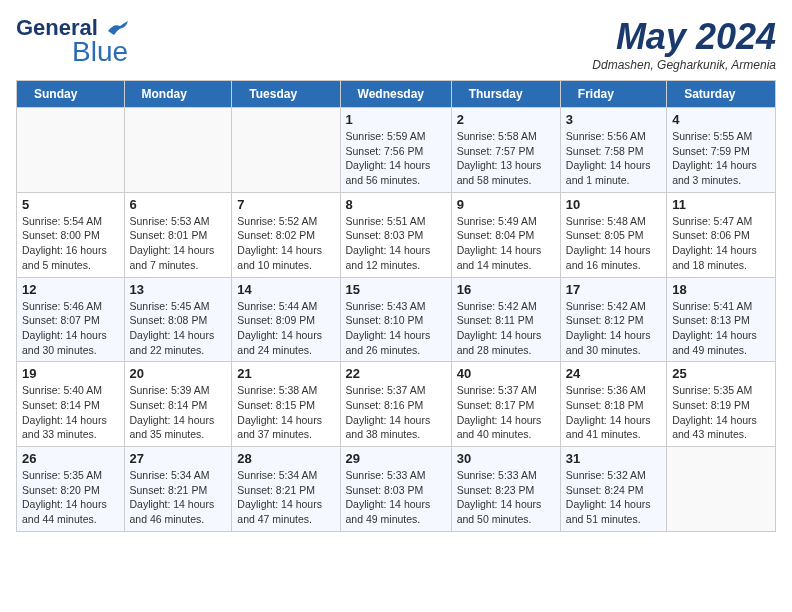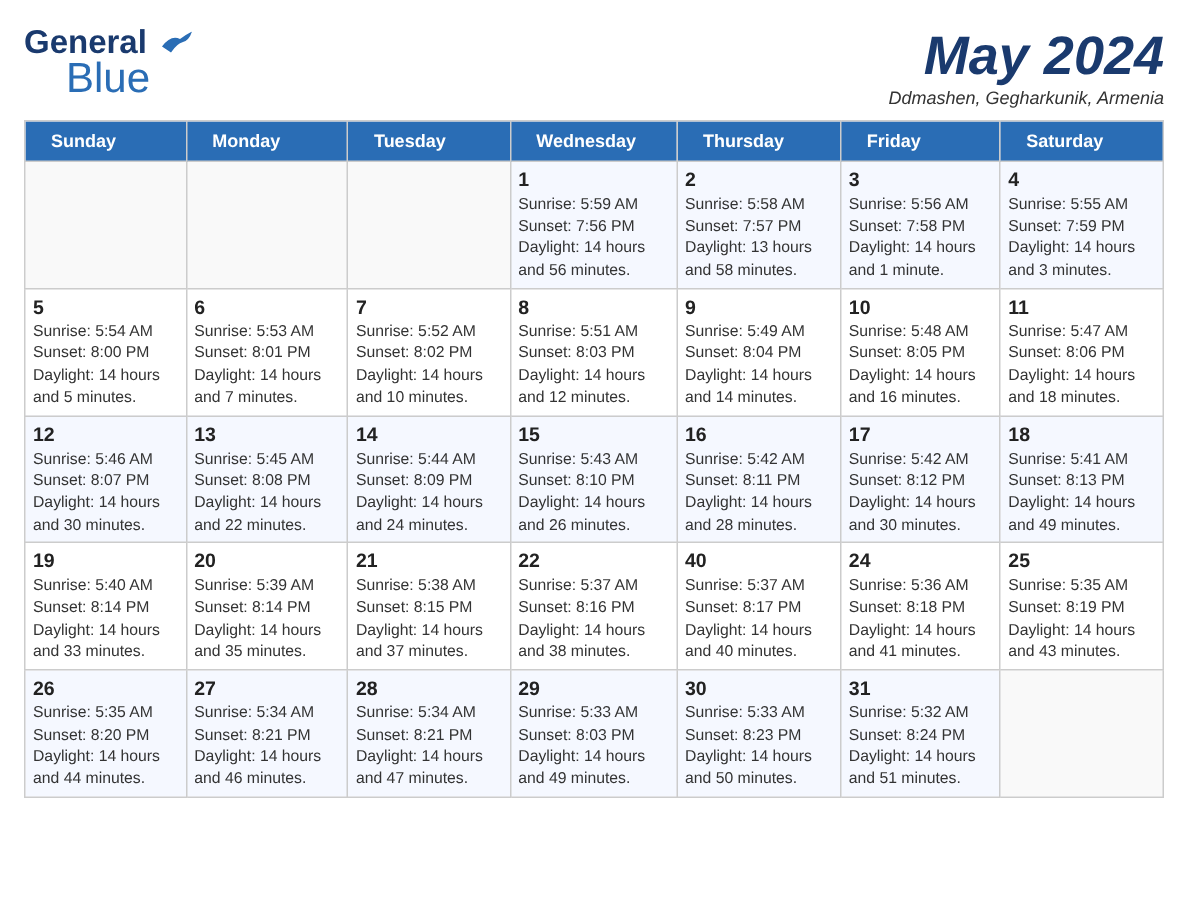--- a/index.html
+++ b/index.html
@@ -12,21 +12,21 @@
     }
     .header {
       display: flex;
       justify-content: space-between;
       align-items: flex-start;
       margin-bottom: 8px;
     }
     .logo {
       display: flex;
       flex-direction: column;
-      align-items: center;
+      align-items: flex-end;
     }
     .title-block {
       text-align: right;
       font-style: italic;
     }
     .title-block h1 {
       font-size: 36px;
       color: #1a3a6e;
       font-weight: bold;
     }
@@ -148,21 +148,21 @@
           <span>Daylight: 14 hours and 3 minutes.</span>
         </div>
       </td>
       </tr>
       <tr>
         <td>
         <span class="cell-day">5</span>
         <div class="cell-info">
           <span>Sunrise: 5:54 AM</span><br>
           <span>Sunset: 8:00 PM</span><br>
-          <span>Daylight: 14 hours and 5 minutes.</span>
+          <span>Daylight: 16 hours and 5 minutes.</span>
         </div>
       </td>
         <td>
         <span class="cell-day">6</span>
         <div class="cell-info">
           <span>Sunrise: 5:53 AM</span><br>
           <span>Sunset: 8:01 PM</span><br>
           <span>Daylight: 14 hours and 7 minutes.</span>
         </div>
       </td>

